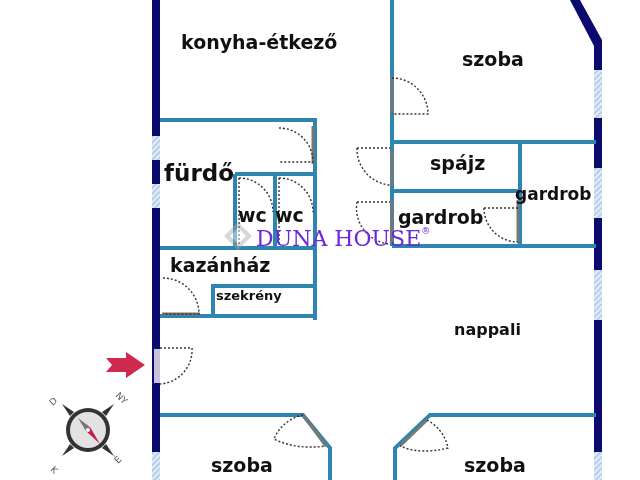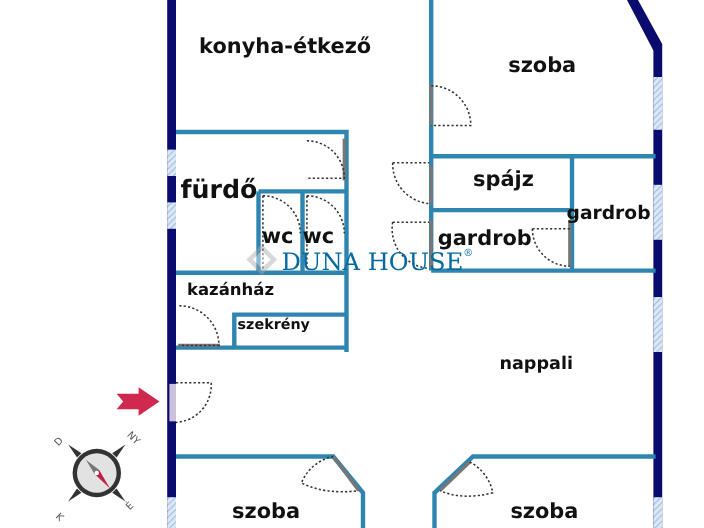--- a/index.html
+++ b/index.html
@@ -1,19 +1,19 @@
 <!DOCTYPE html>
 <html><head>
 <meta charset="utf-8">
 <style>
   html,body{margin:0;padding:0;background:#ffffff;}
   body{width:640px;height:480px;overflow:hidden;position:relative;font-family:"DejaVu Sans","Liberation Sans",sans-serif;}
   svg{position:absolute;left:0;top:0;}
   .lbl{position:absolute;font-weight:bold;color:#111;white-space:nowrap;font-family:"DejaVu Sans",sans-serif;}
-  .wm{position:absolute;font-family:"DejaVu Serif","Liberation Serif",serif;color:#0369a1;font-size:22px;letter-spacing:0px;white-space:nowrap;}
+  .wm{position:absolute;font-family:"DejaVu Serif","Liberation Serif",serif;color:#6d28d9;font-size:22px;letter-spacing:0px;white-space:nowrap;}
 </style>
 </head>
 <body>
 
 <svg width="640" height="480" viewBox="0 0 640 480">
   <defs>
     <pattern id="hatch" width="4" height="4" patternUnits="userSpaceOnUse" patternTransform="rotate(45)">
       <rect width="4" height="4" fill="#dbe8f6"></rect>
       <line x1="0" y1="0" x2="0" y2="4" stroke="#9fbde0" stroke-width="2"></line>
     </pattern>
@@ -114,17 +114,17 @@
 </div>
 
 <div class="lbl" style="left:181px;top:31px;font-size:19px;">konyha-étkező</div>
 <div class="lbl" style="left:462px;top:48px;font-size:19px;">szoba</div>
 <div class="lbl" style="left:164px;top:160px;font-size:23px;">fürdő</div>
 <div class="lbl" style="left:238px;top:204px;font-size:19px;">wc</div>
 <div class="lbl" style="left:275px;top:204px;font-size:19px;">wc</div>
 <div class="lbl" style="left:430px;top:152px;font-size:19px;">spájz</div>
 <div class="lbl" style="left:515px;top:184px;font-size:17px;">gardrob</div>
 <div class="lbl" style="left:398px;top:206px;font-size:19px;">gardrob</div>
-<div class="lbl" style="left:170px;top:254px;font-size:15px;">kazánház</div>
+<div class="lbl" style="left:170px;top:254px;font-size:19px;">kazánház</div>
 <div class="lbl" style="left:216px;top:288px;font-size:13px;">szekrény</div>
 <div class="lbl" style="left:454px;top:320px;font-size:16px;">nappali</div>
 <div class="lbl" style="left:211px;top:454px;font-size:19px;">szoba</div>
 <div class="lbl" style="left:464px;top:454px;font-size:19px;">szoba</div>
 
 </body></html>

